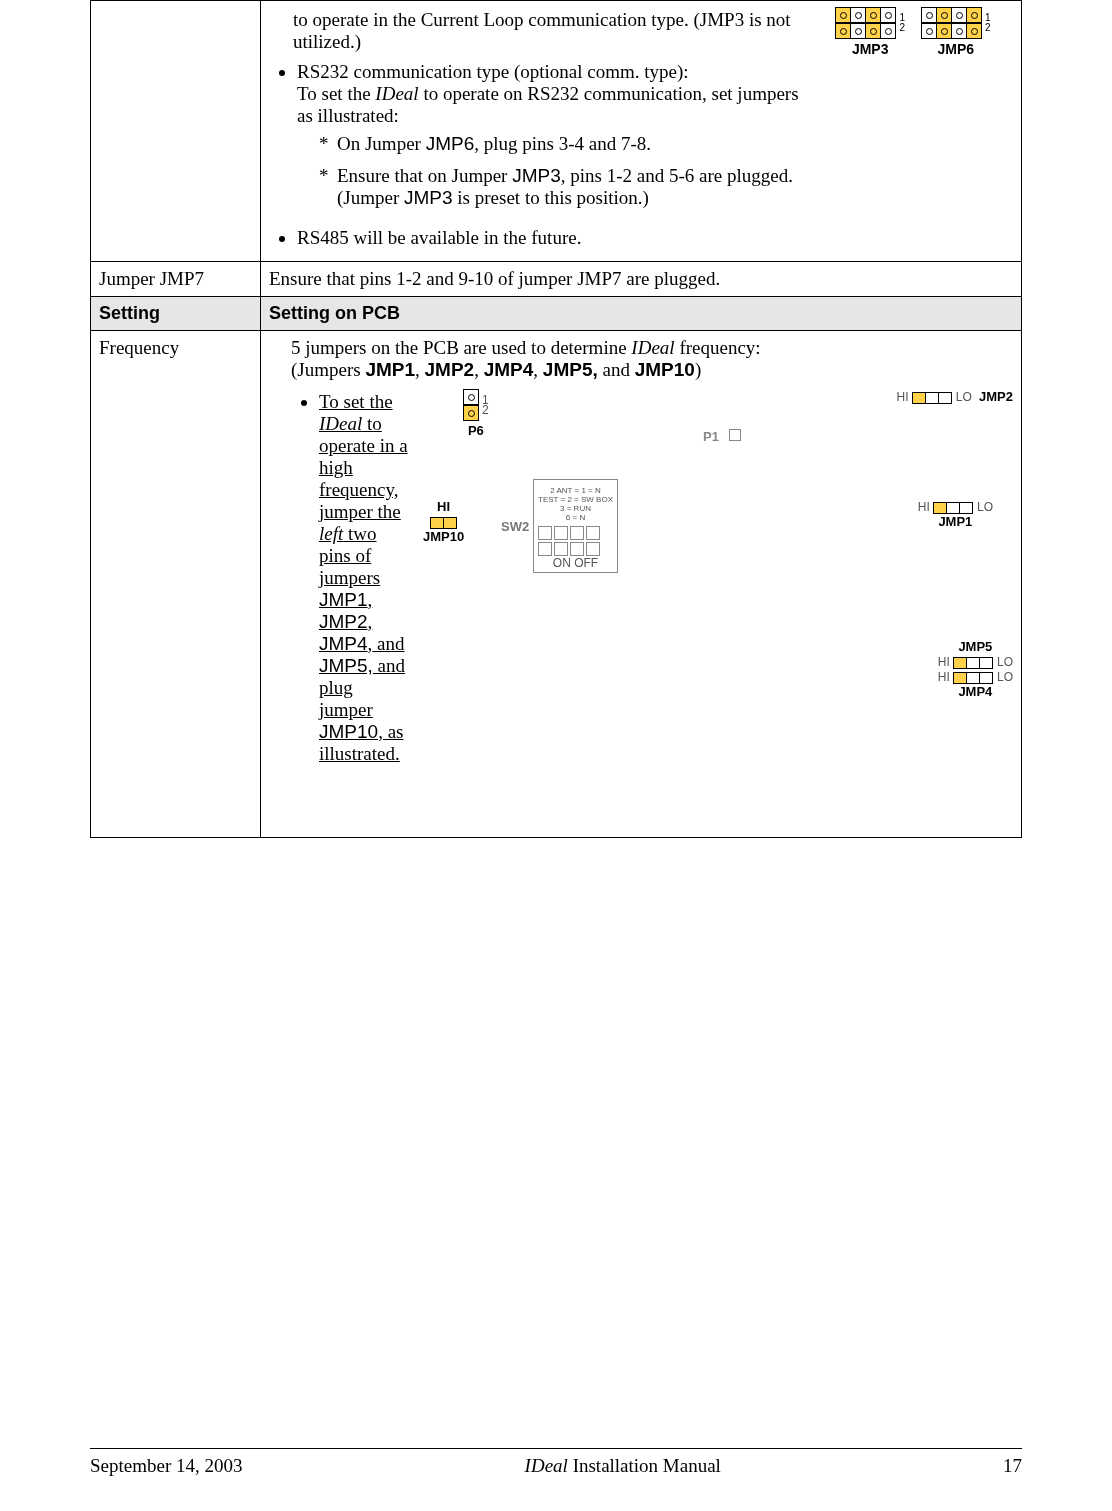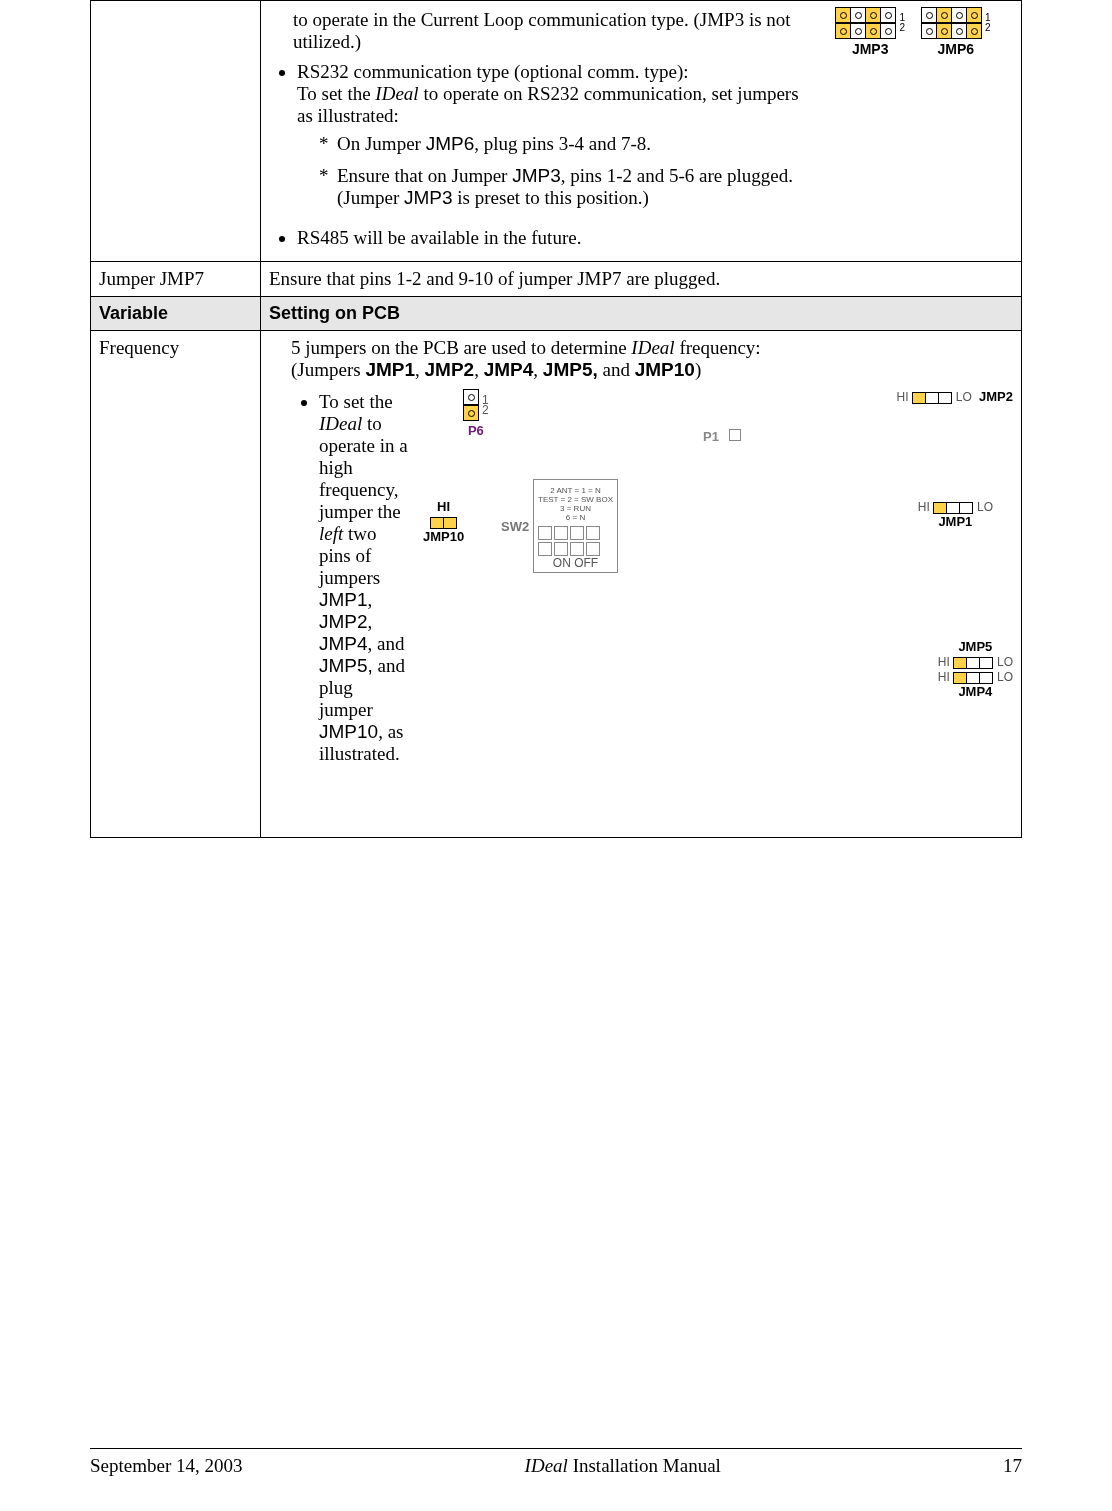--- a/index.html
+++ b/index.html
@@ -95,20 +95,21 @@
   }
   .pin:first-child { border-left: none; }
   .pin.plug { background: #ffd24a; }
   .pin .dot { width:5px; height:5px; border:1px solid #000; border-radius:50%; }
   .pinstack { display:flex; flex-direction:column; }
   .pinlabel { font-size: 10px; line-height: 10px; margin-left: 3px;}
   .pinouter { display:flex; align-items:center; }
   .freq-body {
     display: flex;
     gap: 12px;
+    text-decoration: underline;
   }
   .freq-bullet {
     width: 120px;
   }
   .freq-fig {
     flex: 1;
     position: relative;
     min-height: 360px;
     font-family: Arial, Helvetica, sans-serif;
     font-size: 13px;
@@ -273,21 +274,21 @@
       </div>
     </td>
   </tr>
 
   <tr>
     <td class="first-col">Jumper JMP7</td>
     <td>Ensure that pins 1-2 and 9-10 of jumper JMP7 are plugged.</td>
   </tr>
 
   <tr class="header-row">
-    <td class="hcell first-col">Variable</td>
+    <td class="hcell first-col">Setting</td>
     <td class="hcell">Setting on PCB</td>
   </tr>
 
   <tr>
     <td class="first-col">Frequency</td>
     <td style="padding-left:30px;">
       <div class="freq-intro">
         <span>5 jumpers on the PCB are used to determine </span><span class="ital">IDeal</span><span> frequency:</span><br>
         <span>(Jumpers </span><span class="sans bold">JMP1</span><span>, </span><span class="sans bold">JMP2</span><span>, </span><span class="sans bold">JMP4</span><span>, </span><span class="sans bold">JMP5,</span><span> and </span><span class="sans bold">JMP10</span><span>)</span>
       </div>
@@ -310,21 +311,21 @@
                         </div>
                       </div>
                 <div class="pinrow">
                         <div class="pin plug">
                           <span class="dot"></span>
                         </div>
                       </div>
               </div>
               <div class="pinlabel smalltxt">1<br>2</div>
             </div>
-            <div class="bold" style="color:#701a75; margin-top:2px;">P6</div>
+            <div class="bold" style="color:#000000; margin-top:2px;">P6</div>
           </div>
 
           <div class="sw2box">
             <div class="smalltxt" style="writing-mode:horizontal-tb; font-size:8px; line-height:9px;">
               <span>2 ANT = 1 = N</span><br>
               <span>TEST = 2 = SW BOX</span><br>
               <span>3 = RUN</span><br>
               <span>6 = N</span>
             </div>
             <div class="sw2grid">

